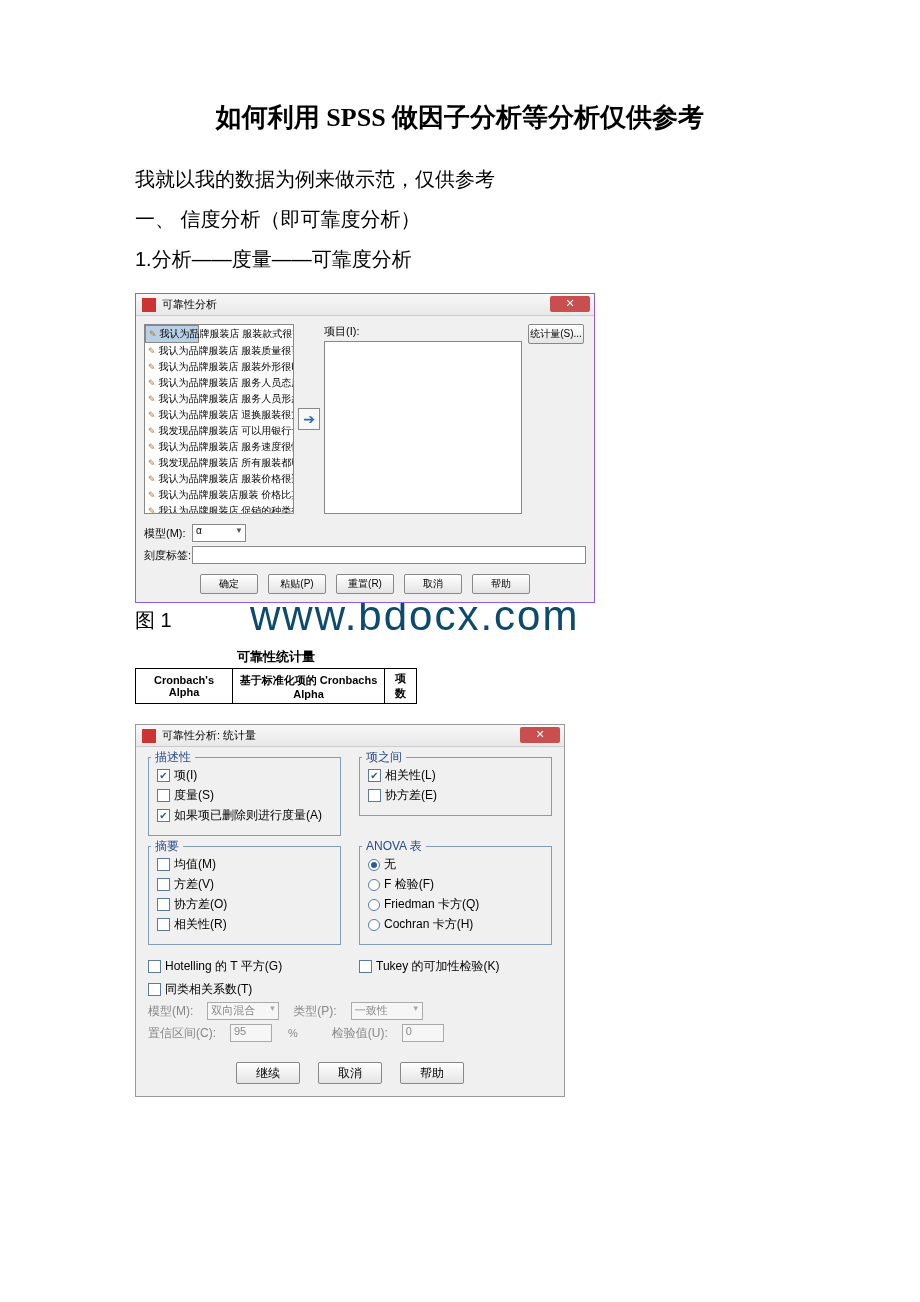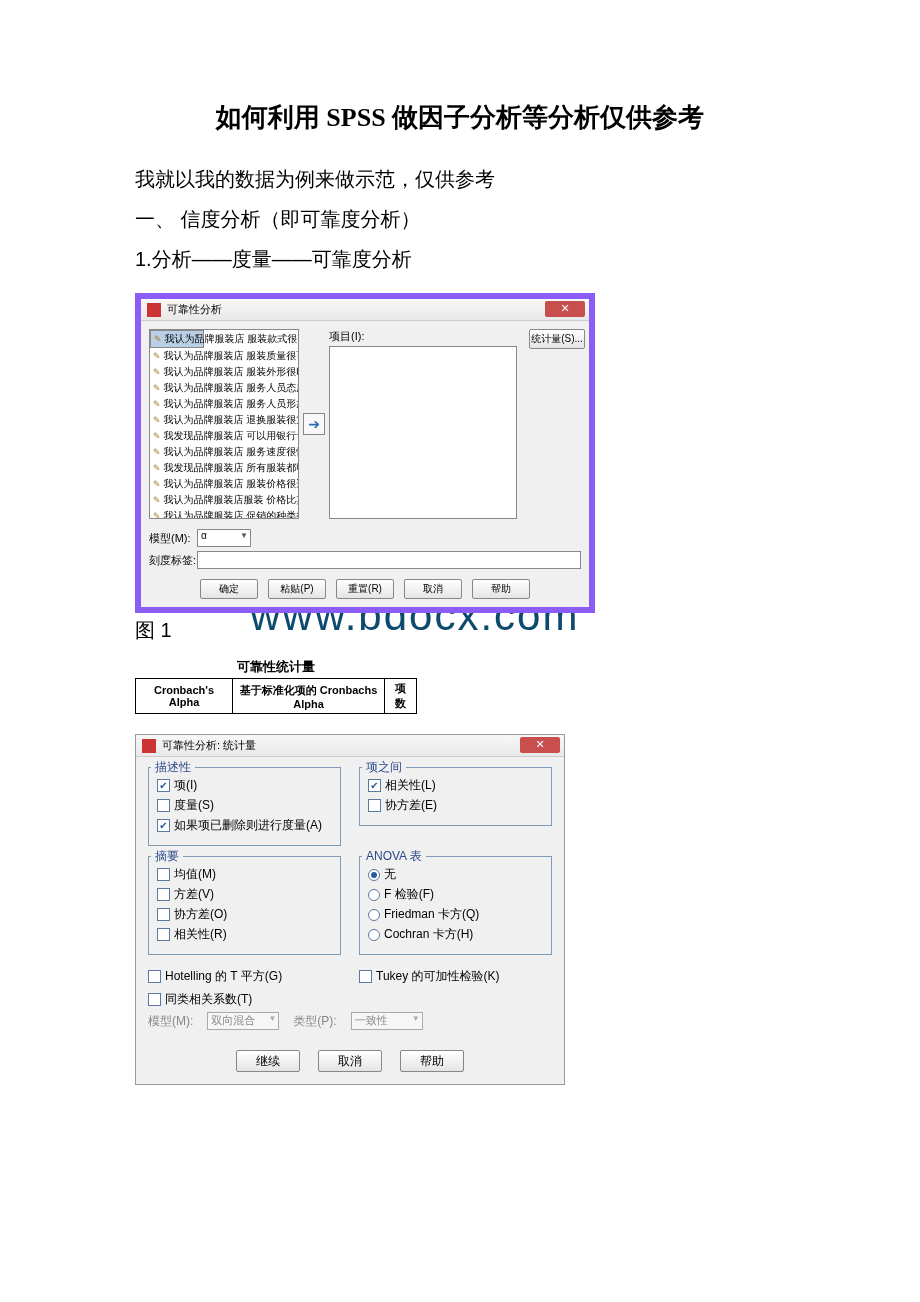--- a/index.html
+++ b/index.html
@@ -15,21 +15,21 @@
     font-size: 26px;
     font-weight: bold;
     text-align: center;
     margin-bottom: 26px;
     font-family: "SimSun", serif;
   }
   .para { font-size: 20px; line-height: 36px; margin-bottom: 4px; }
   .dialog1 {
     width: 460px;
     margin: 16px 0 4px 0;
-    border: 6px solid #8b5cf6;
+    border: 1px solid #8b5cf6;
     background: #f0f0f0;
     font-size: 11px;
     position: relative;
   }
   .titlebar {
     height: 22px;
     background: linear-gradient(#f8f8f8,#e8e8e8);
     border-bottom: 1px solid #ccc;
     display: flex;
     align-items: center;
@@ -70,21 +70,21 @@
     color: #2a6db0; font-size: 14px;
   }
   .rightbox {
     flex: 1; display: flex; flex-direction: column;
   }
   .rightbox .lbl { font-size: 11px; margin-bottom: 2px; }
   .itembox {
     flex: 1; background: #fff; border: 1px solid #888;
     height: 180px;
   }
-  .statbtn-col { width: 64px; padding-left: 12px; }
+  .statbtn-col { width: 64px; padding-left: 6px; }
   .sbtn {
     width: 56px; height: 20px; border: 1px solid #888;
     background: linear-gradient(#fff,#e4e4e4);
     font-size: 10px; display: flex; align-items: center; justify-content: center;
     border-radius: 2px;
   }
   .d1-row { display: flex; align-items: center; padding: 2px 8px; font-size: 11px; }
   .d1-row .flabel { width: 48px; }
   .sel {
     width: 54px; height: 18px; border: 1px solid #888; background: #fff;
@@ -386,19 +386,26 @@
         <span class="chkbox"></span>
         <span>同类相关系数(T)</span>
       </div>
 
     <div class="d2-misc">
       <span class="mlabel">模型(M):</span>
       <div class="mfield">双向混合</div>
       <span class="mlabel">类型(P):</span>
       <div class="mfield">一致性</div>
     </div>
+    <div class="d2-misc">
+      <span class="mlabel">置信区间(C):</span>
+      <div class="minput">95</div>
+      <span class="pctlabel">%</span>
+      <span class="mlabel" style="margin-left:20px">检验值(U):</span>
+      <div class="minput">0</div>
+    </div>
   </div>
   <div class="d2-btnrow">
     <div class="dlgbtn2">继续</div>
     <div class="dlgbtn2">取消</div>
     <div class="dlgbtn2">帮助</div>
   </div>
 </div>
 
 </body></html>

